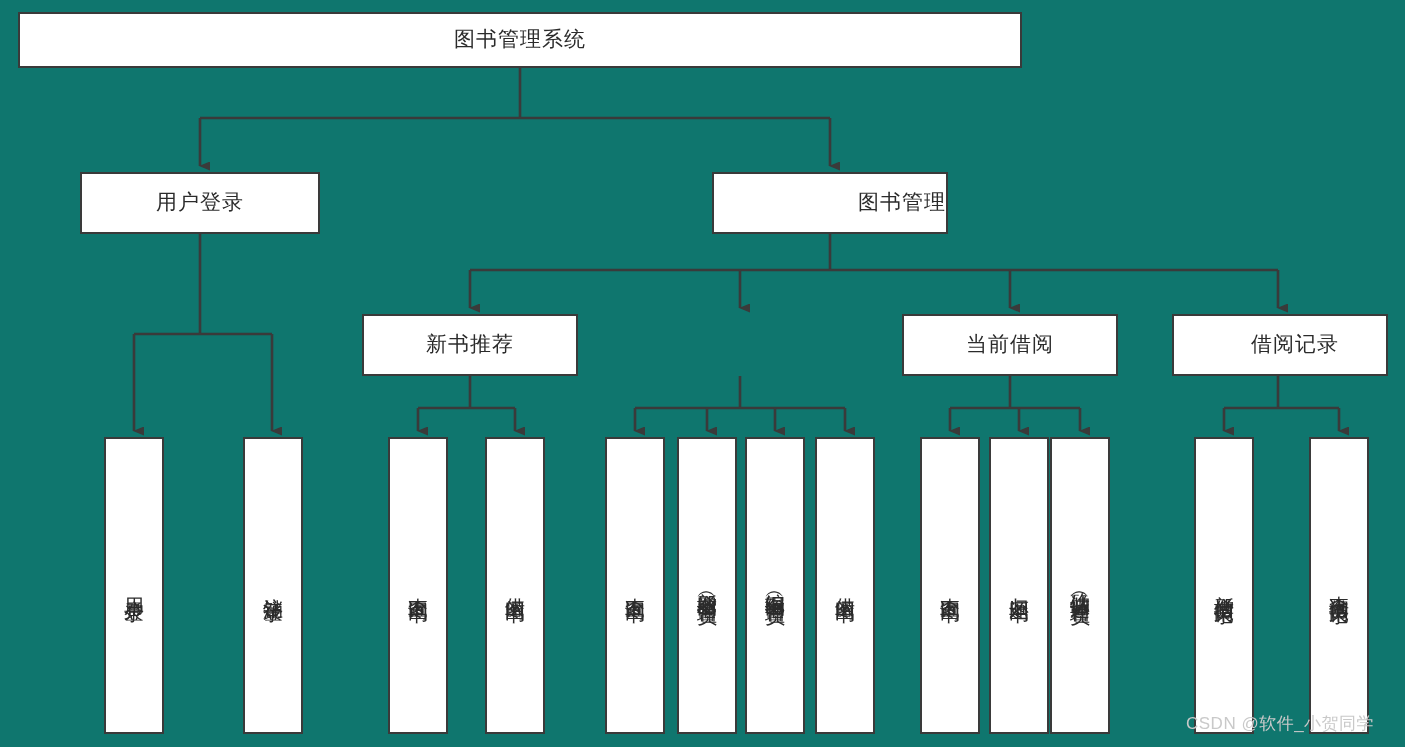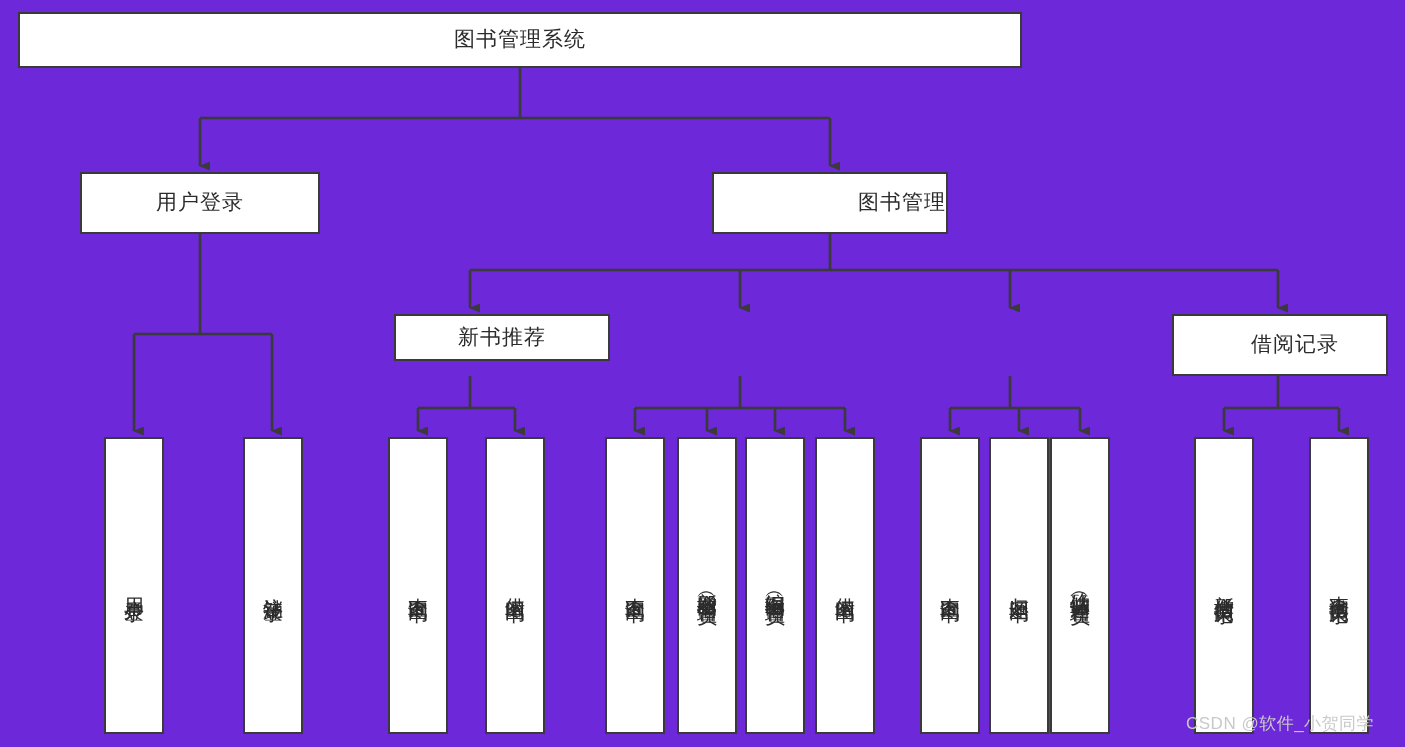--- a/index.html
+++ b/index.html
@@ -8,21 +8,21 @@
     padding: 0;
     background: #ffffff;
   }
   body {
     font-family: "DejaVu Sans", "Liberation Sans", sans-serif;
   }
   #diagram-root {
     position: relative;
     width: 1405px;
     height: 747px;
-    background: #6d28d9;
+    background: #0f766e;
     overflow: hidden;
   }
   #diagram-svg {
     position: absolute;
     left: 0;
     top: 0;
     width: 1405px;
     height: 747px;
   }
   .node {
@@ -128,22 +128,25 @@
     <span>图书管理系统</span>
   </div>
 
   <div class="node horiz" style="left:80px; top:172px; width:240px; height:62px;">
     <span>用户登录</span>
   </div>
   <div class="node horiz" style="left:712px; top:172px; width:236px; height:62px;justify-content:flex-end;">
     <span>图书管理</span>
   </div>
 
-  <div class="node horiz" style="left:362px; top:314px; width:216px; height:47px;margin-left:32px;">
+  <div class="node horiz" style="left:362px; top:314px; width:216px; height:62px;">
     <span>新书推荐</span>
+  </div>
+  <div class="node horiz" style="left:902px; top:314px; width:216px; height:62px;">
+    <span>当前借阅</span>
   </div>
   <div class="node horiz" style="left:1172px; top:314px; width:216px; height:62px;padding-left:30px;">
     <span>借阅记录</span>
   </div>
 
   <div class="node vert" style="left:104px; top:437px; width:60px; height:297px;">
     <span>用户登录</span>
   </div>
   <div class="node vert" style="left:243px; top:437px; width:60px; height:297px;">
     <span>注销登录</span>

